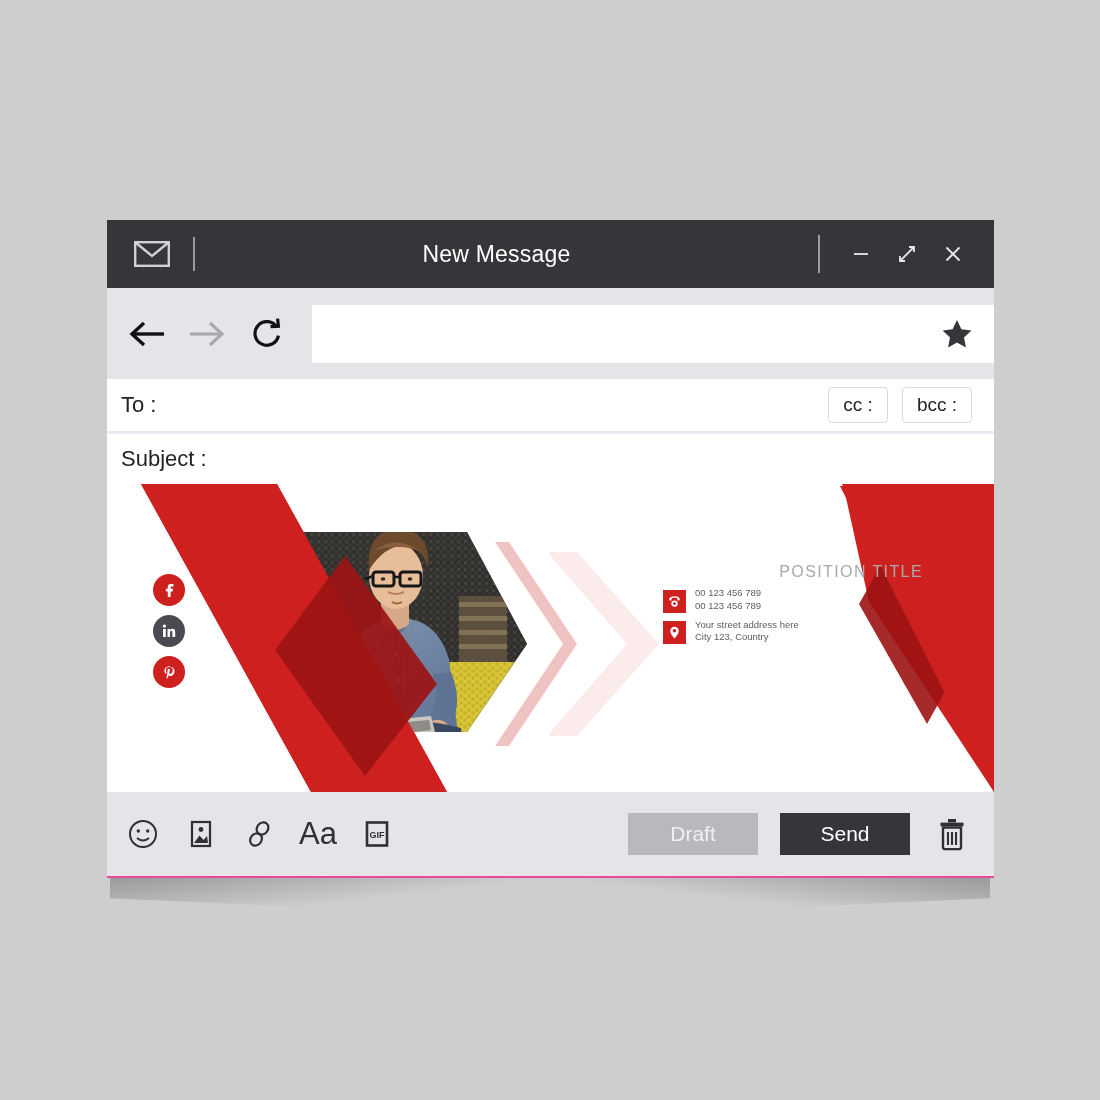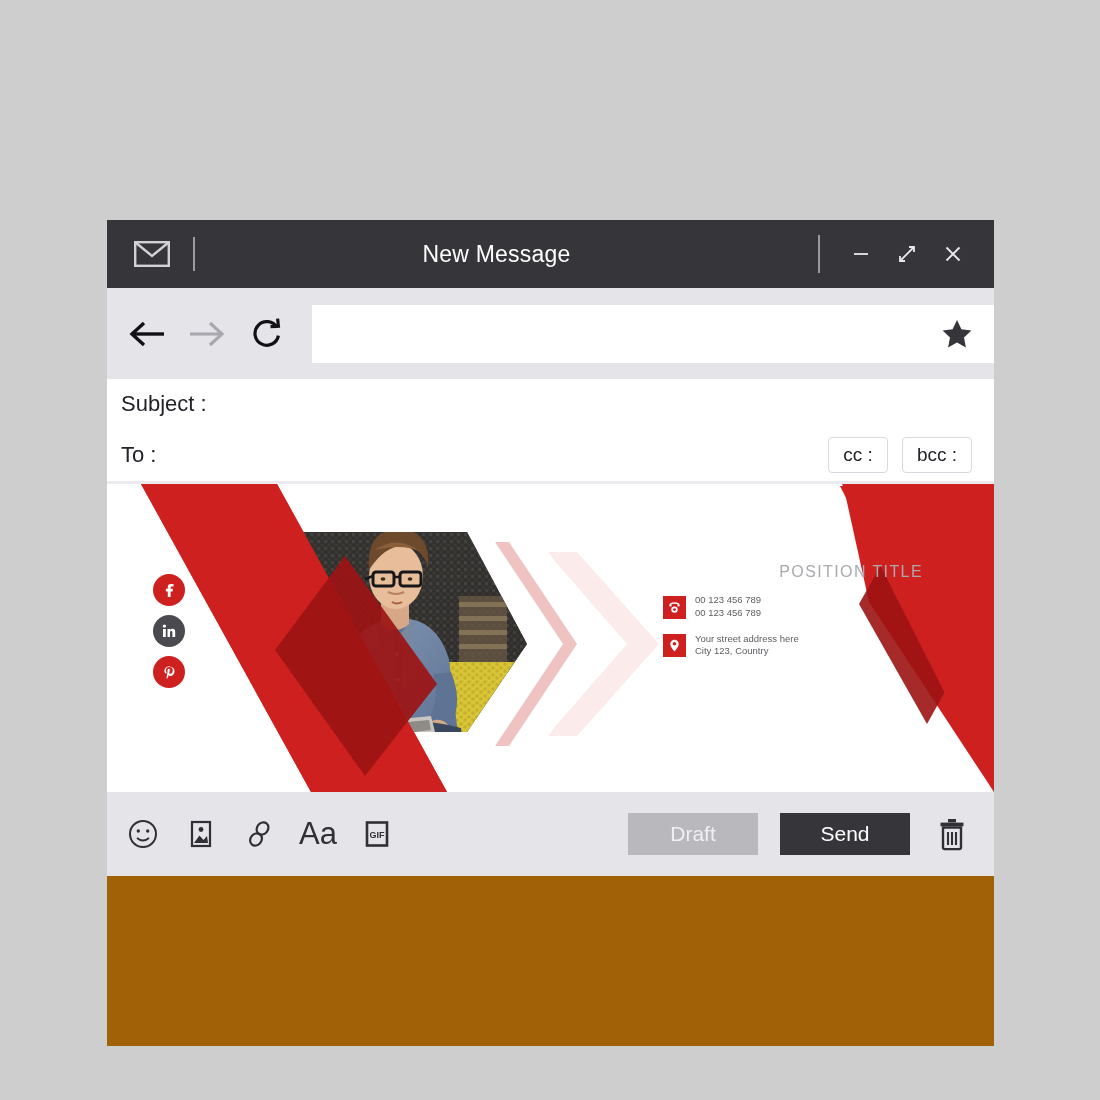--- a/index.html
+++ b/index.html
@@ -15,22 +15,22 @@
     font-family: "Liberation Sans", sans-serif;
     position: relative;
   }
 
   
   #window-frame {
     position: absolute;
     left: 107px;
     top: 220px;
     width: 887px;
-    height: 826px;
-    background: #a16207;
+    height: 658px;
+    background: #ec4899;
     z-index: 5;
   }
 
   
   #window-shadow-left,
   #window-shadow-right {
     position: absolute;
     top: 866px;
     height: 52px;
     z-index: 2;
@@ -234,22 +234,22 @@
   #contact-name .surname { color: #d52b1e; font-weight: bold; }
   #contact-position {
     font-size: 16px;
     letter-spacing: 1.4px;
     color: #a9a9ae;
     margin-top: 2px;
     text-align: right;
   }
   .contact-line {
     display: flex;
-    align-items: center;
-    margin-top: 13px;
+    align-items: flex-end;
+    margin-top: 6px;
   }
   .contact-ico {
     width: 23px;
     height: 23px;
     background: #cf2020;
     display: flex;
     align-items: center;
     justify-content: center;
     flex-shrink: 0;
     margin-top: 1px;
@@ -368,29 +368,29 @@
     <div id="address-bar">
       <input id="address-input" type="text" value="" placeholder="" style="">
       <span id="bookmark-star-icon">
         <svg width="34" height="34" viewBox="0 0 34 34">
           <polygon points="17,3 21.4,12.2 31.4,13.5 24,20.4 25.9,30.4 17,25.6 8.1,30.4 10,20.4 2.6,13.5 12.6,12.2" fill="#35353a"></polygon>
         </svg>
       </span>
     </div>
   </div>
 
-  <div id="subject-row">
-    <span id="subject-label">Subject :</span>
-  </div>
-
   <div id="recipients-row">
     <span id="to-label">To :</span>
     <span id="recipients-spacer"></span>
     <span class="addr-chip">cc :</span>
     <span class="addr-chip">bcc :</span>
+  </div>
+
+  <div id="subject-row">
+    <span id="subject-label">Subject :</span>
   </div>
 
   <div id="signature-body">
 
     <svg id="signature-canvas" viewBox="0 0 887 308" preserveAspectRatio="none">
       <defs>
 
         <clipPath id="hexPhoto">
           <polygon points="186,48 360,48 420,160 360,248 186,248 128,160"></polygon>
         </clipPath>

